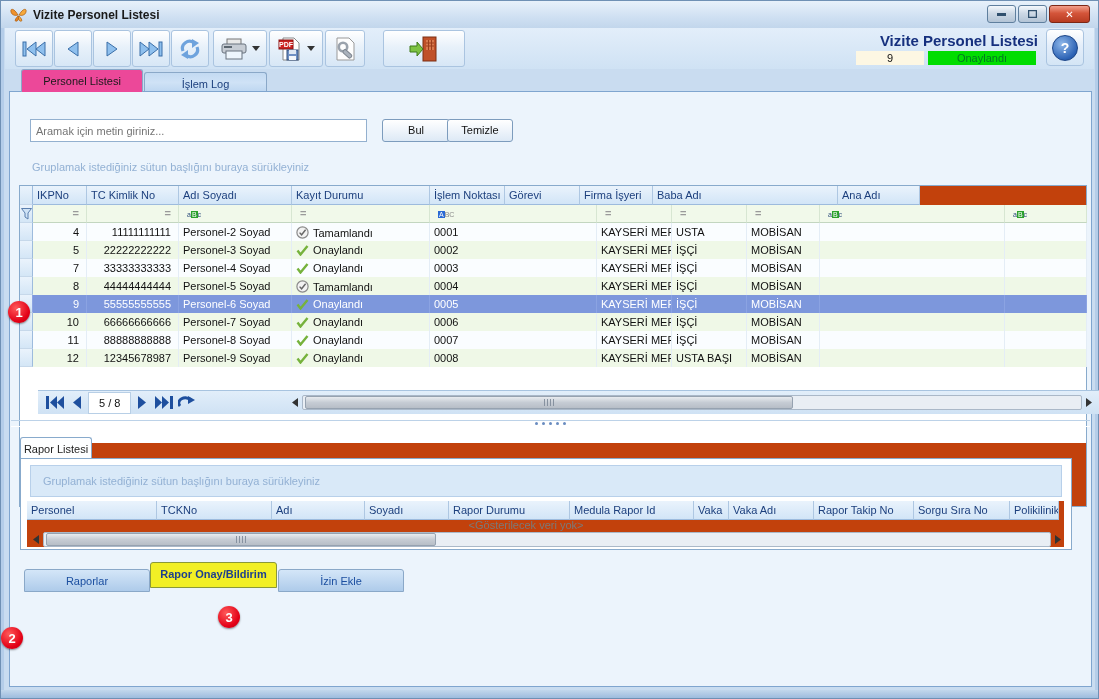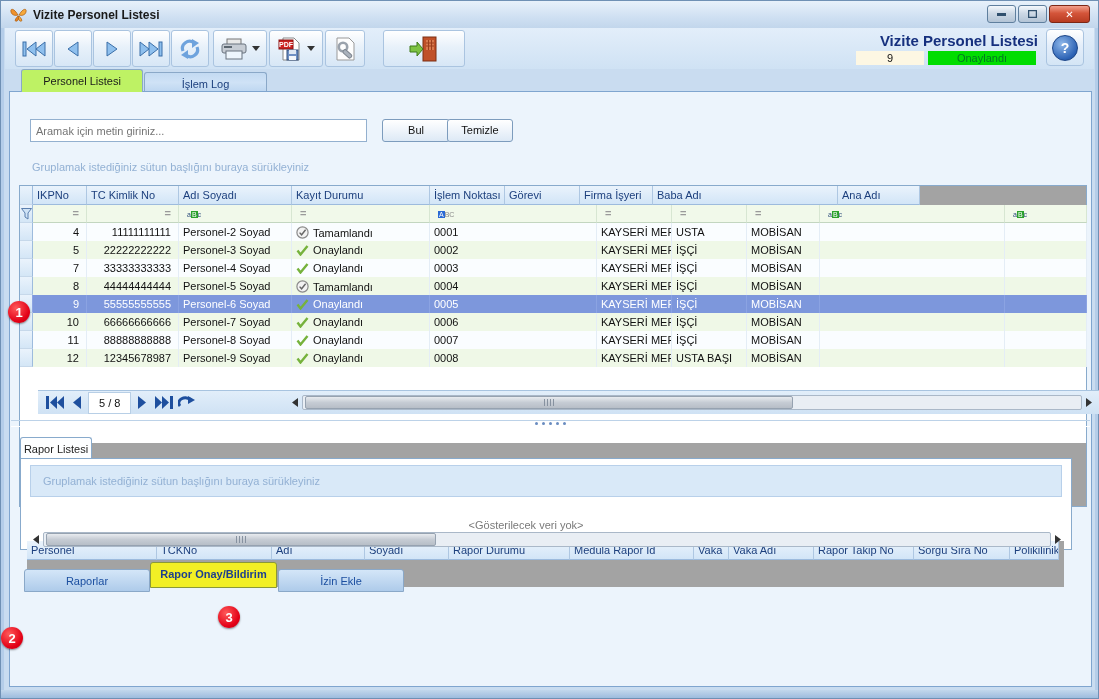--- a/index.html
+++ b/index.html
@@ -43,37 +43,37 @@
   .helpcircle { width:26px; height:26px; border-radius:50%;
     background:radial-gradient(circle at 9px 8px,#8fb8ea,#2c62b4 70%,#1d4b92);
     border:1px solid #1a4488; color:#fff; font-weight:bold; font-size:14px;
     display:flex; align-items:center; justify-content:center; }
 
   
   .tabstrip { position:absolute; left:8px; top:68px; right:8px; height:23px; }
   .tab { position:absolute; top:0; height:23px; border:1px solid #8aa8c8;
     border-bottom:none; border-radius:3px 3px 0 0; text-align:center;
     font-size:11px; color:#1c3f7d; padding-top:5px; }
-  .tab.active { background:#bef264; color:#1a1a1a; z-index:3; }
+  .tab.active { background:#ec4899; color:#1a1a1a; z-index:3; }
   .tab.inactive { background:linear-gradient(#c3daf2,#cfe2f6 50%,#bdd6f0); top:3px; height:20px; }
 
   
   .panel { position:absolute; left:8px; top:90px; width:1083px; height:596px;
     background:#ecf4fc; border:1px solid #7fa5cf; }
 
   .search-input { position:absolute; left:20px; top:27px; width:337px; height:23px;
     border:1px solid #93b0cf; background:#fff; font-size:11px; padding:0 5px;
     font-family:inherit; color:#333; }
   .btn { position:absolute; top:27px; height:23px; border:1px solid #7d9cbd; border-radius:3px;
     background:linear-gradient(#ffffff,#f0f5fb 45%,#dde9f5); font-size:11px;
     text-align:center; line-height:21px; }
   .group-hint { position:absolute; left:22px; top:69px; color:#93b1d4; font-size:11px; }
 
   
-  .grid { position:absolute; background:#a3a3a3; border:1px solid #88aacc; }
+  .grid { position:absolute; background:#c2410c; border:1px solid #88aacc; }
   .grow { display:flex; }
   .cell { overflow:hidden; white-space:nowrap; flex:0 0 auto; }
   .hcell { height:19px; background:linear-gradient(#eaf3fc,#d2e5f7);
     border-right:1px solid #aec7e2; border-bottom:1px solid #9dbbdd;
     color:#1c3f7d; padding:3px 0 0 4px; }
   .fcell { height:18px; background:#f1f9ea; border-right:1px solid #d7e6d2;
     border-bottom:1px solid #c3d6c0; color:#8a8a8a; padding:2px 0 0 8px; }
   .dcell { height:18px; padding:3px 0 0 4px; border-right:1px solid #e4edf6; }
   .num { text-align:right; padding-right:7px; padding-left:0; }
   .ind { background:linear-gradient(#eaf3fc,#d4e6f6); border-right:1px solid #9dbbdd;
@@ -480,21 +480,21 @@
         <i></i>
         <i></i>
         <i></i>
         <i></i>
         <i></i>
       </div>
 
     <div class="rtab">Rapor Listesi</div>
     <div class="rbox">
       <div class="rgroup">Gruplamak istediğiniz sütun başlığını buraya sürükleyiniz</div>
-      <div class="grid" style="left:6px;top:42px;width:1037px;height:46px;border-left:none;border-right:none;border-top:none;border-bottom:none;margin-top:40px;" id="rgrid">
+      <div class="grid" style="left:6px;top:42px;width:1037px;height:46px;border-left:none;border-right:none;border-top:none;border-bottom:none;" id="rgrid">
           <div class="grow">
             <div class="cell hcell" style="width:130px">Personel</div>
             <div class="cell hcell" style="width:115px">TCKNo</div>
             <div class="cell hcell" style="width:93px">Adı</div>
             <div class="cell hcell" style="width:84px">Soyadı</div>
             <div class="cell hcell" style="width:121px">Rapor Durumu</div>
             <div class="cell hcell" style="width:124px">Medula Rapor Id</div>
             <div class="cell hcell" style="width:35px">Vaka</div>
             <div class="cell hcell" style="width:85px">Vaka Adı</div>
             <div class="cell hcell" style="width:100px">Rapor Takip No</div>

